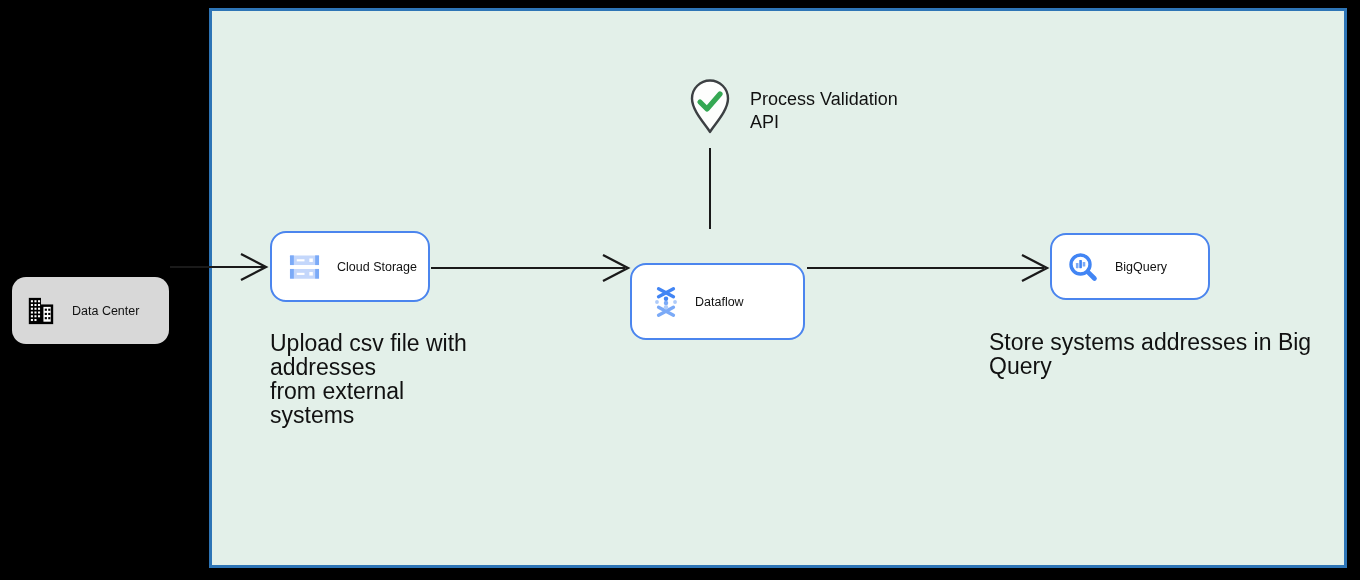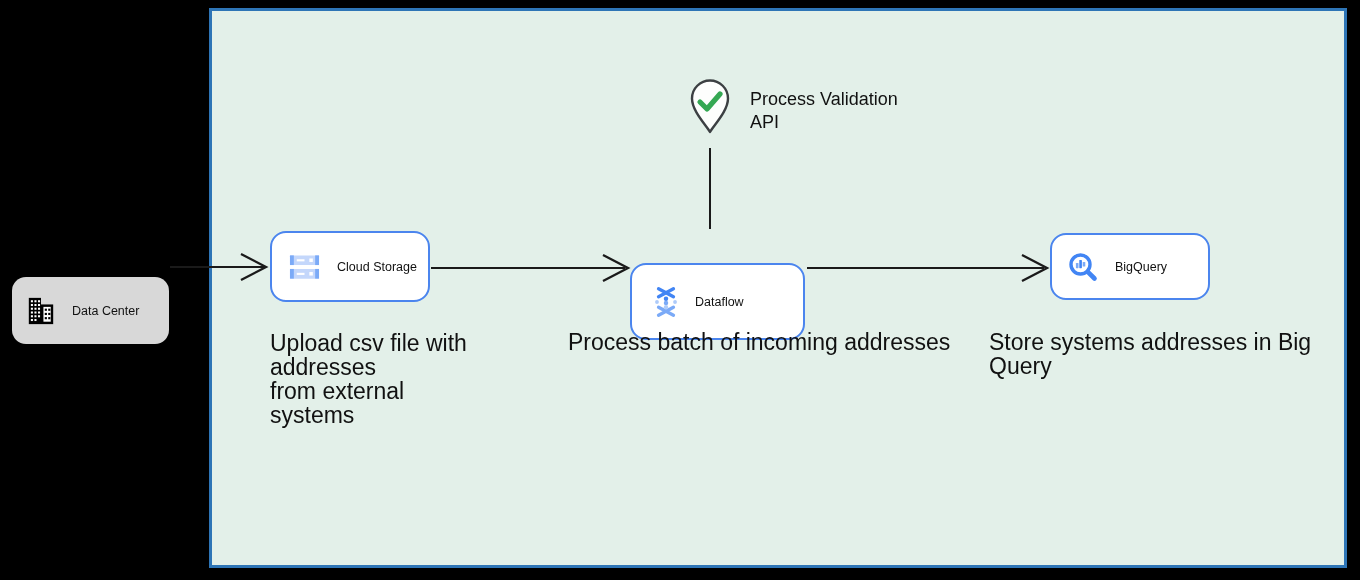--- a/index.html
+++ b/index.html
@@ -161,16 +161,15 @@
       <polyline points="13,23 20,30 33,15" fill="none" stroke="var(--check-green)" stroke-width="5.2" stroke-linecap="round" stroke-linejoin="round"></polyline>
     </svg>
   </div>
   <div class="pin-label">Process Validation
 API</div>
 
   <div class="caption cap-cs">Upload csv file with
 addresses
 from external
 systems</div>
-  <div class="caption cap-df">Process batch of incoming addresses</div>
   <div class="caption cap-bq">Store systems addresses in Big Query</div>
 
 </div>
 
 </body></html>

